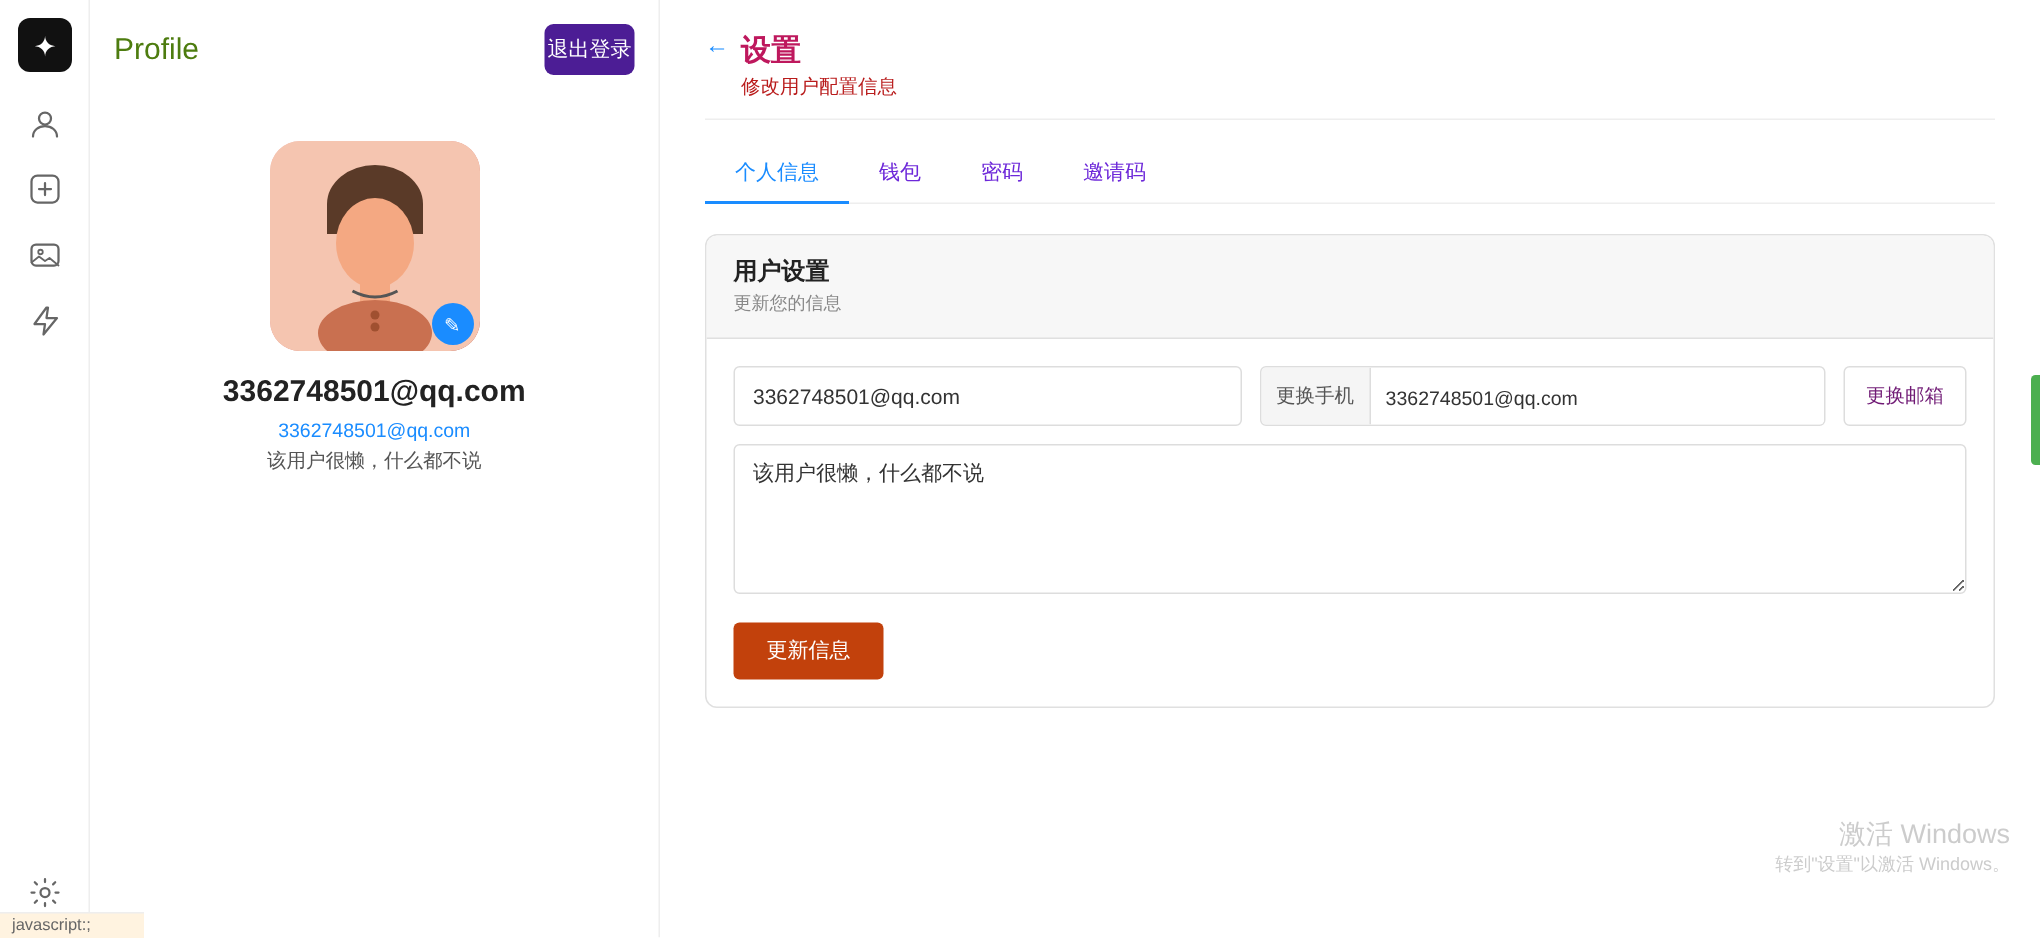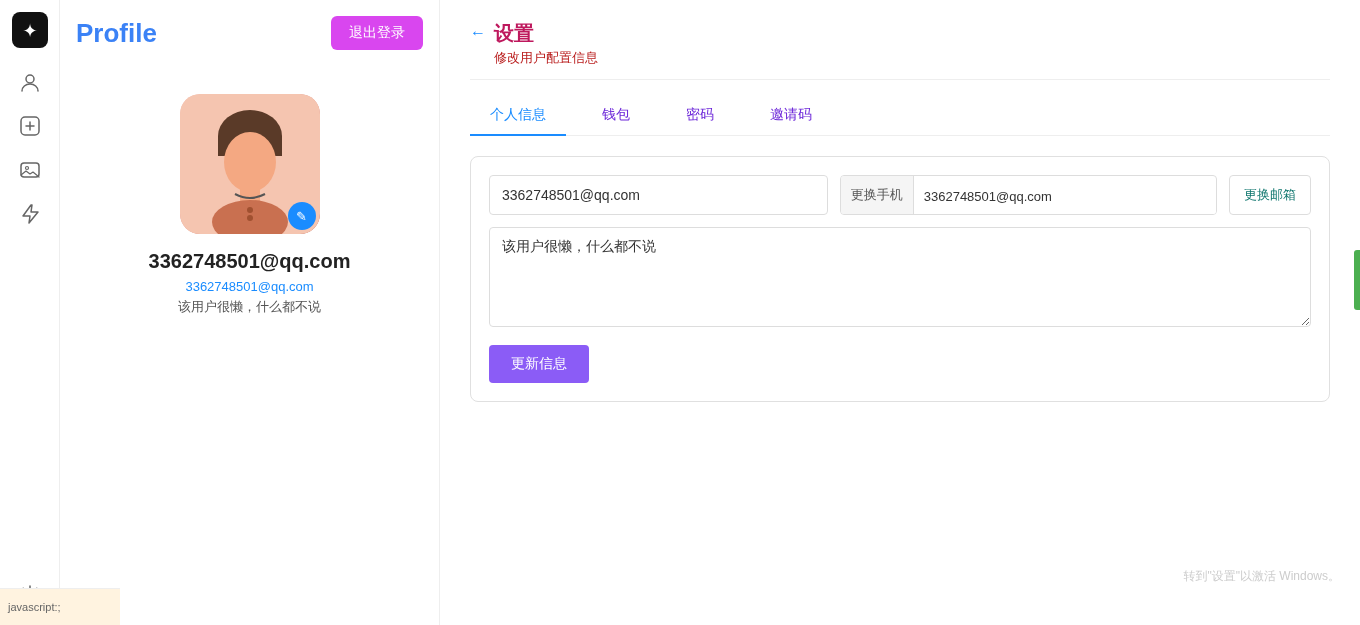--- a/index.html
+++ b/index.html
@@ -43,30 +43,30 @@
       padding: 16px;
     }
     .sidebar-header {
       width: 100%;
       display: flex;
       align-items: center;
       justify-content: space-between;
       margin-bottom: 24px;
     }
     .sidebar-title {
-      font-size: 26px;
-      font-weight: 700;
-      color: #3b82f6;
+      font-size: 20px;
+      font-weight: 400;
+      color: #4d7c0f;
     }
     .logout-btn {
-      background: #d946ef;
+      background: #4c1d95;
       color: #fff;
       border: none;
       border-radius: 6px;
-      padding: 8px 18px;
+      padding: 8px 2px;
       font-size: 14px;
       cursor: pointer;
       font-weight: 500;
     }
     .avatar-container {
       position: relative;
       margin: 20px 0 16px;
     }
     .avatar-img {
       width: 140px; height: 140px;
@@ -131,21 +131,21 @@
     }
     .page-subtitle {
       font-size: 13px;
       color: #b91c1c;
       margin-top: 2px;
     }
 
     
     .tabs {
       display: flex;
-      gap: 16px;
+      gap: 0;
       border-bottom: 1px solid #eee;
       margin-bottom: 20px;
     }
     .tab-item {
       padding: 10px 20px;
       font-size: 14px;
       color: #6d28d9;
       cursor: pointer;
       border-bottom: 2px solid transparent;
       margin-bottom: -1px;
@@ -221,39 +221,39 @@
       font-size: 13px;
       color: #333;
       outline: none;
     }
     .change-email-btn {
       border: 1px solid #ddd;
       background: #fff;
       border-radius: 4px;
       padding: 10px 14px;
       font-size: 13px;
-      color: #0f766e;
+      color: #701a75;
       cursor: pointer;
       white-space: nowrap;
     }
     .textarea-field {
       width: 100%;
       border: 1px solid #ddd;
       border-radius: 4px;
       padding: 10px 12px;
       font-size: 14px;
       color: #333;
       resize: vertical;
       height: 100px;
       outline: none;
       font-family: inherit;
       margin-bottom: 14px;
     }
     .update-btn {
-      background: #8b5cf6;
+      background: #c2410c;
       color: #fff;
       border: none;
       border-radius: 4px;
       padding: 10px 22px;
       font-size: 14px;
       cursor: pointer;
       font-weight: 500;
     }
 
     
@@ -279,23 +279,23 @@
       height: 60px;
       background: #4caf50;
       border-radius: 3px 0 0 3px;
     }
 
     
     .status-bar {
       position: fixed;
       bottom: 0;
       left: 0;
-      width: 120px;
+      width: 96px;
       background: #fff3e0;
-      padding: 12px 8px;
+      padding: 2px 8px;
       font-size: 11px;
       color: #666;
       border-top: 1px solid #eee;
     }
   </style>
 </head>
 <body>
 
 <div class="icon-bar">
   <div class="icon-bar-logo">
@@ -383,39 +383,44 @@
   </div>
 
   <div class="tabs">
     <div class="tab-item active">个人信息</div>
     <div class="tab-item">钱包</div>
     <div class="tab-item">密码</div>
     <div class="tab-item">邀请码</div>
   </div>
 
   <div class="settings-card">
+    <div class="settings-card-header">
+      <div class="settings-card-title">用户设置</div>
+      <div class="settings-card-subtitle">更新您的信息</div>
+    </div>
     <div class="settings-card-body">
       
       <div class="fields-row">
         <input type="text" class="field-input" value="3362748501@qq.com" style="">
         <div class="field-group">
           <span class="field-group-label">更换手机</span>
           <input type="text" class="field-group-input" value="3362748501@qq.com" style="">
         </div>
         <button class="change-email-btn">更换邮箱</button>
       </div>
       
       <textarea class="textarea-field" style="">该用户很懒，什么都不说</textarea>
       
       <button class="update-btn">更新信息</button>
     </div>
   </div>
 </div>
 
 <div class="windows-watermark">
+  <div>激活 Windows</div>
   <div class="windows-watermark-sub">转到"设置"以激活 Windows。</div>
 </div>
 
 <div class="green-bar"></div>
 
 <div class="status-bar">
   <span>javascript:;</span>
 </div>
 
 </body></html>

